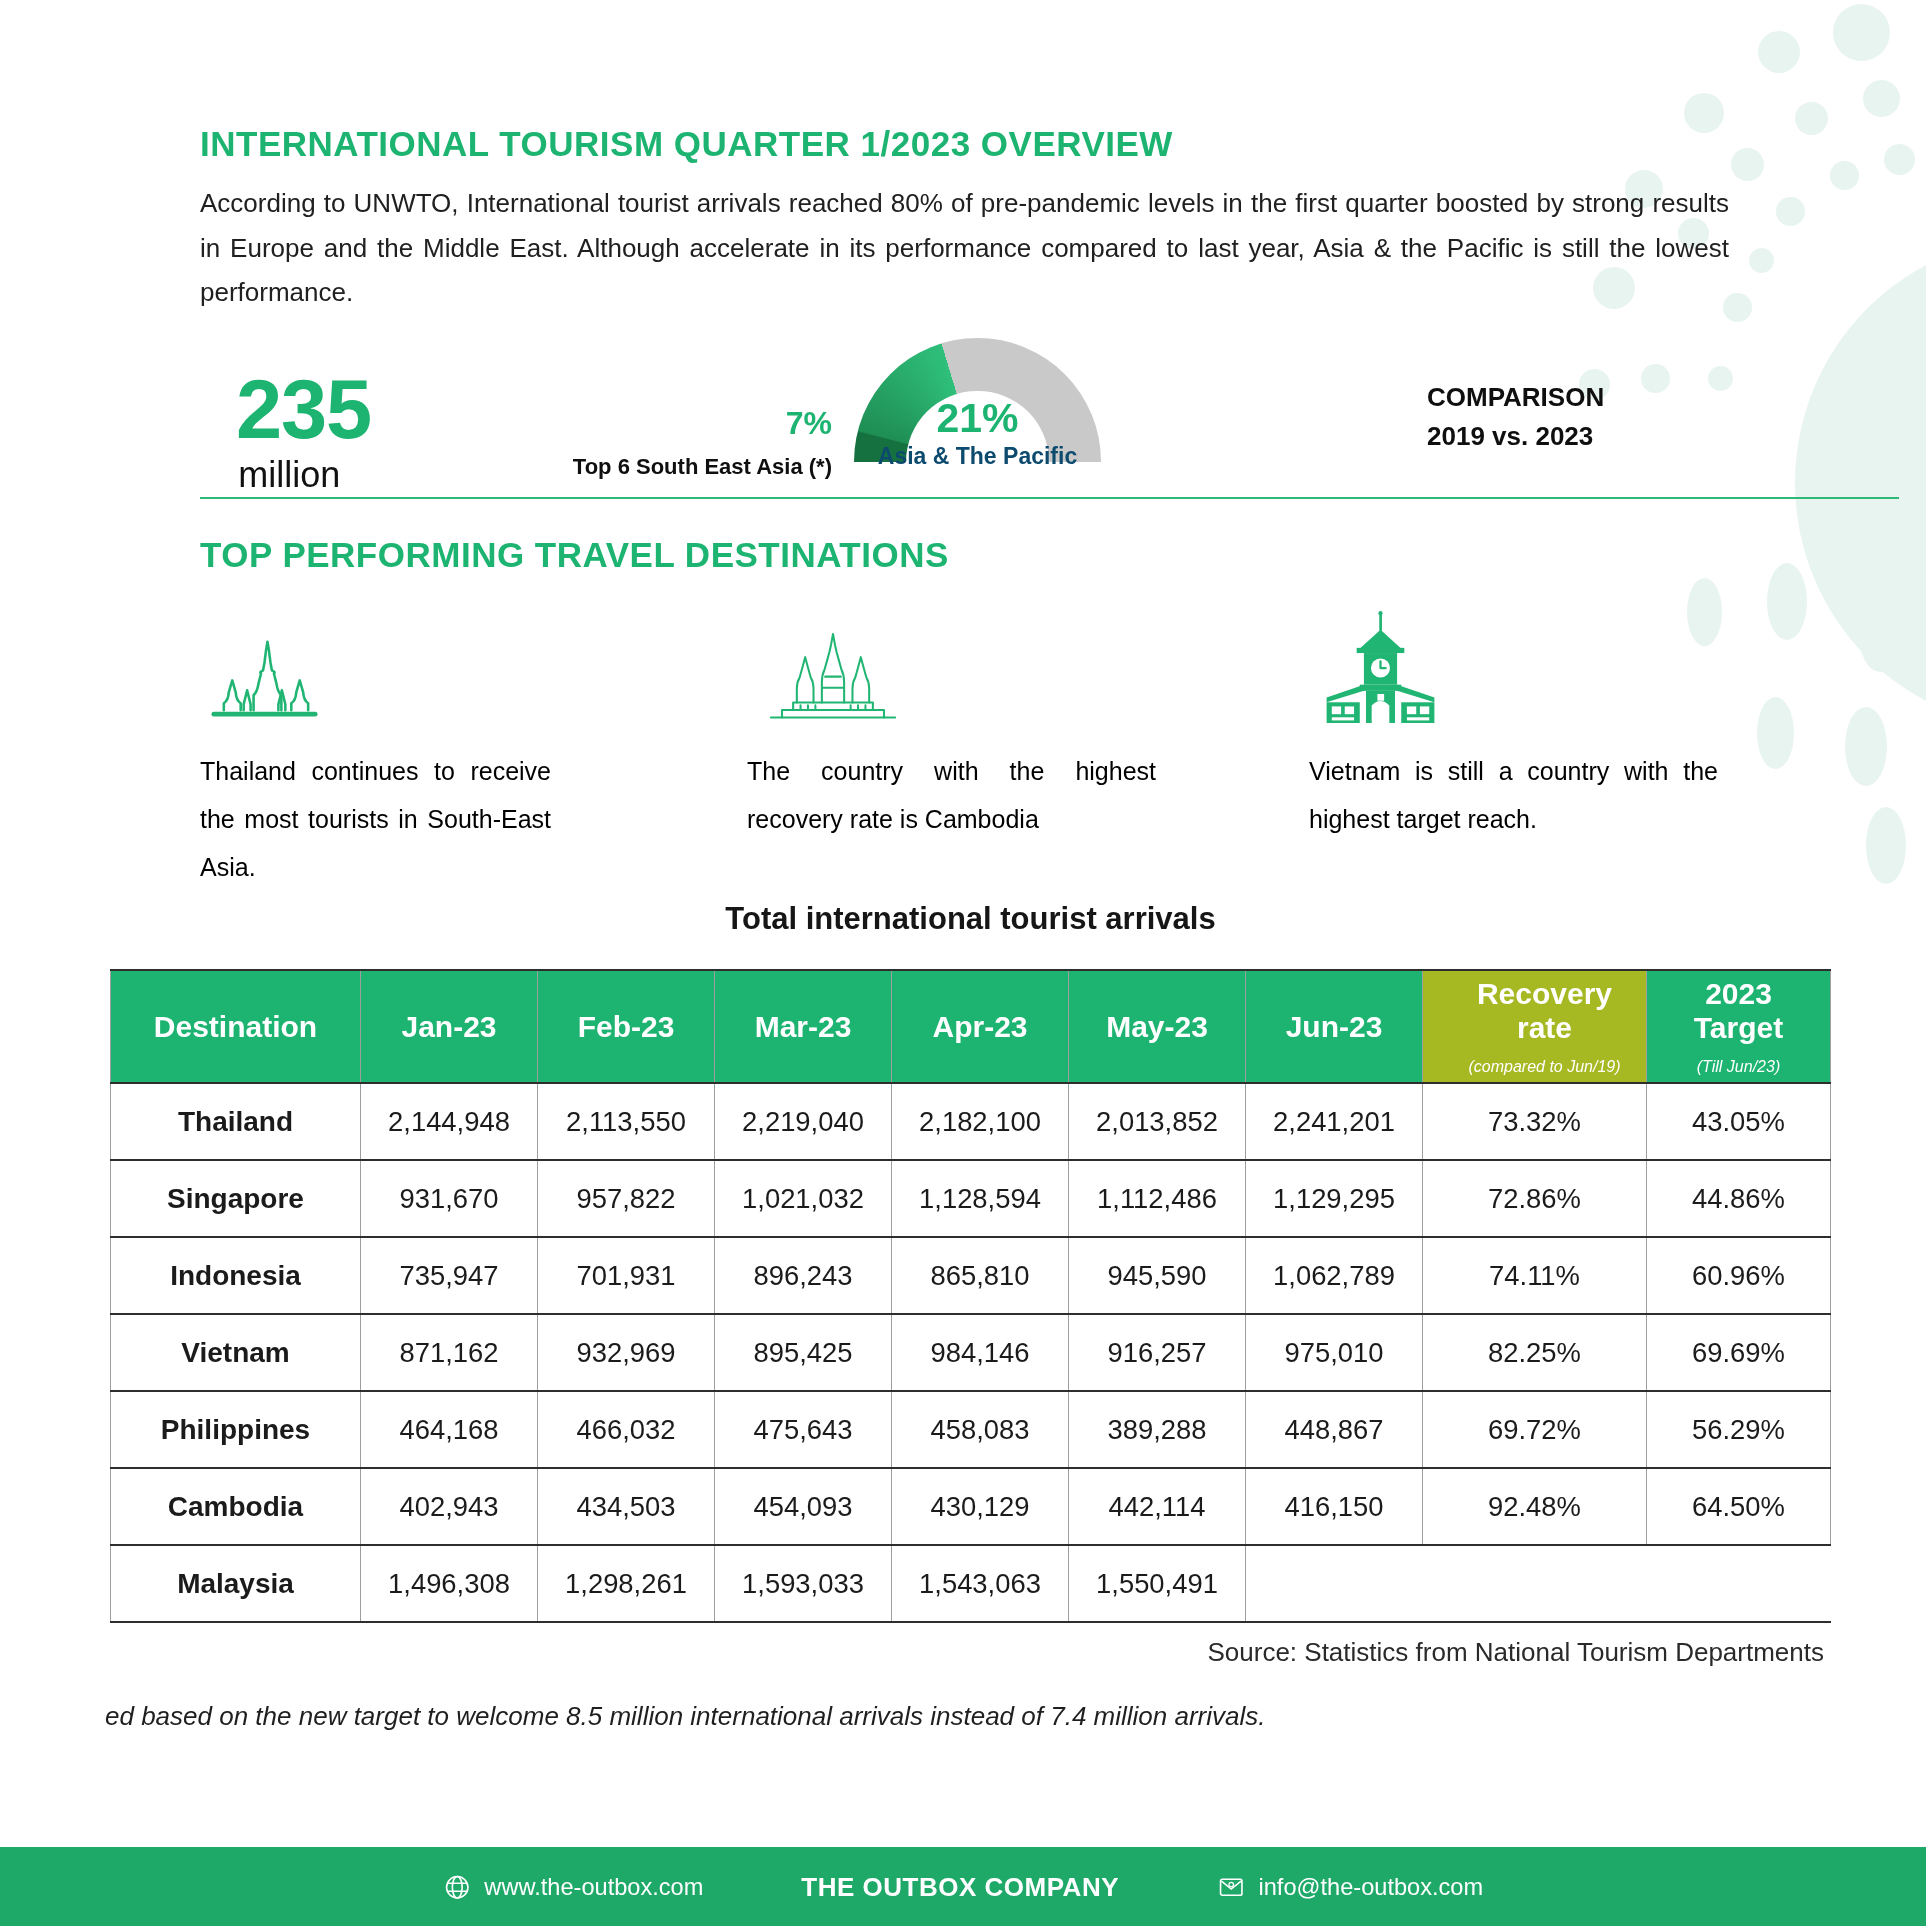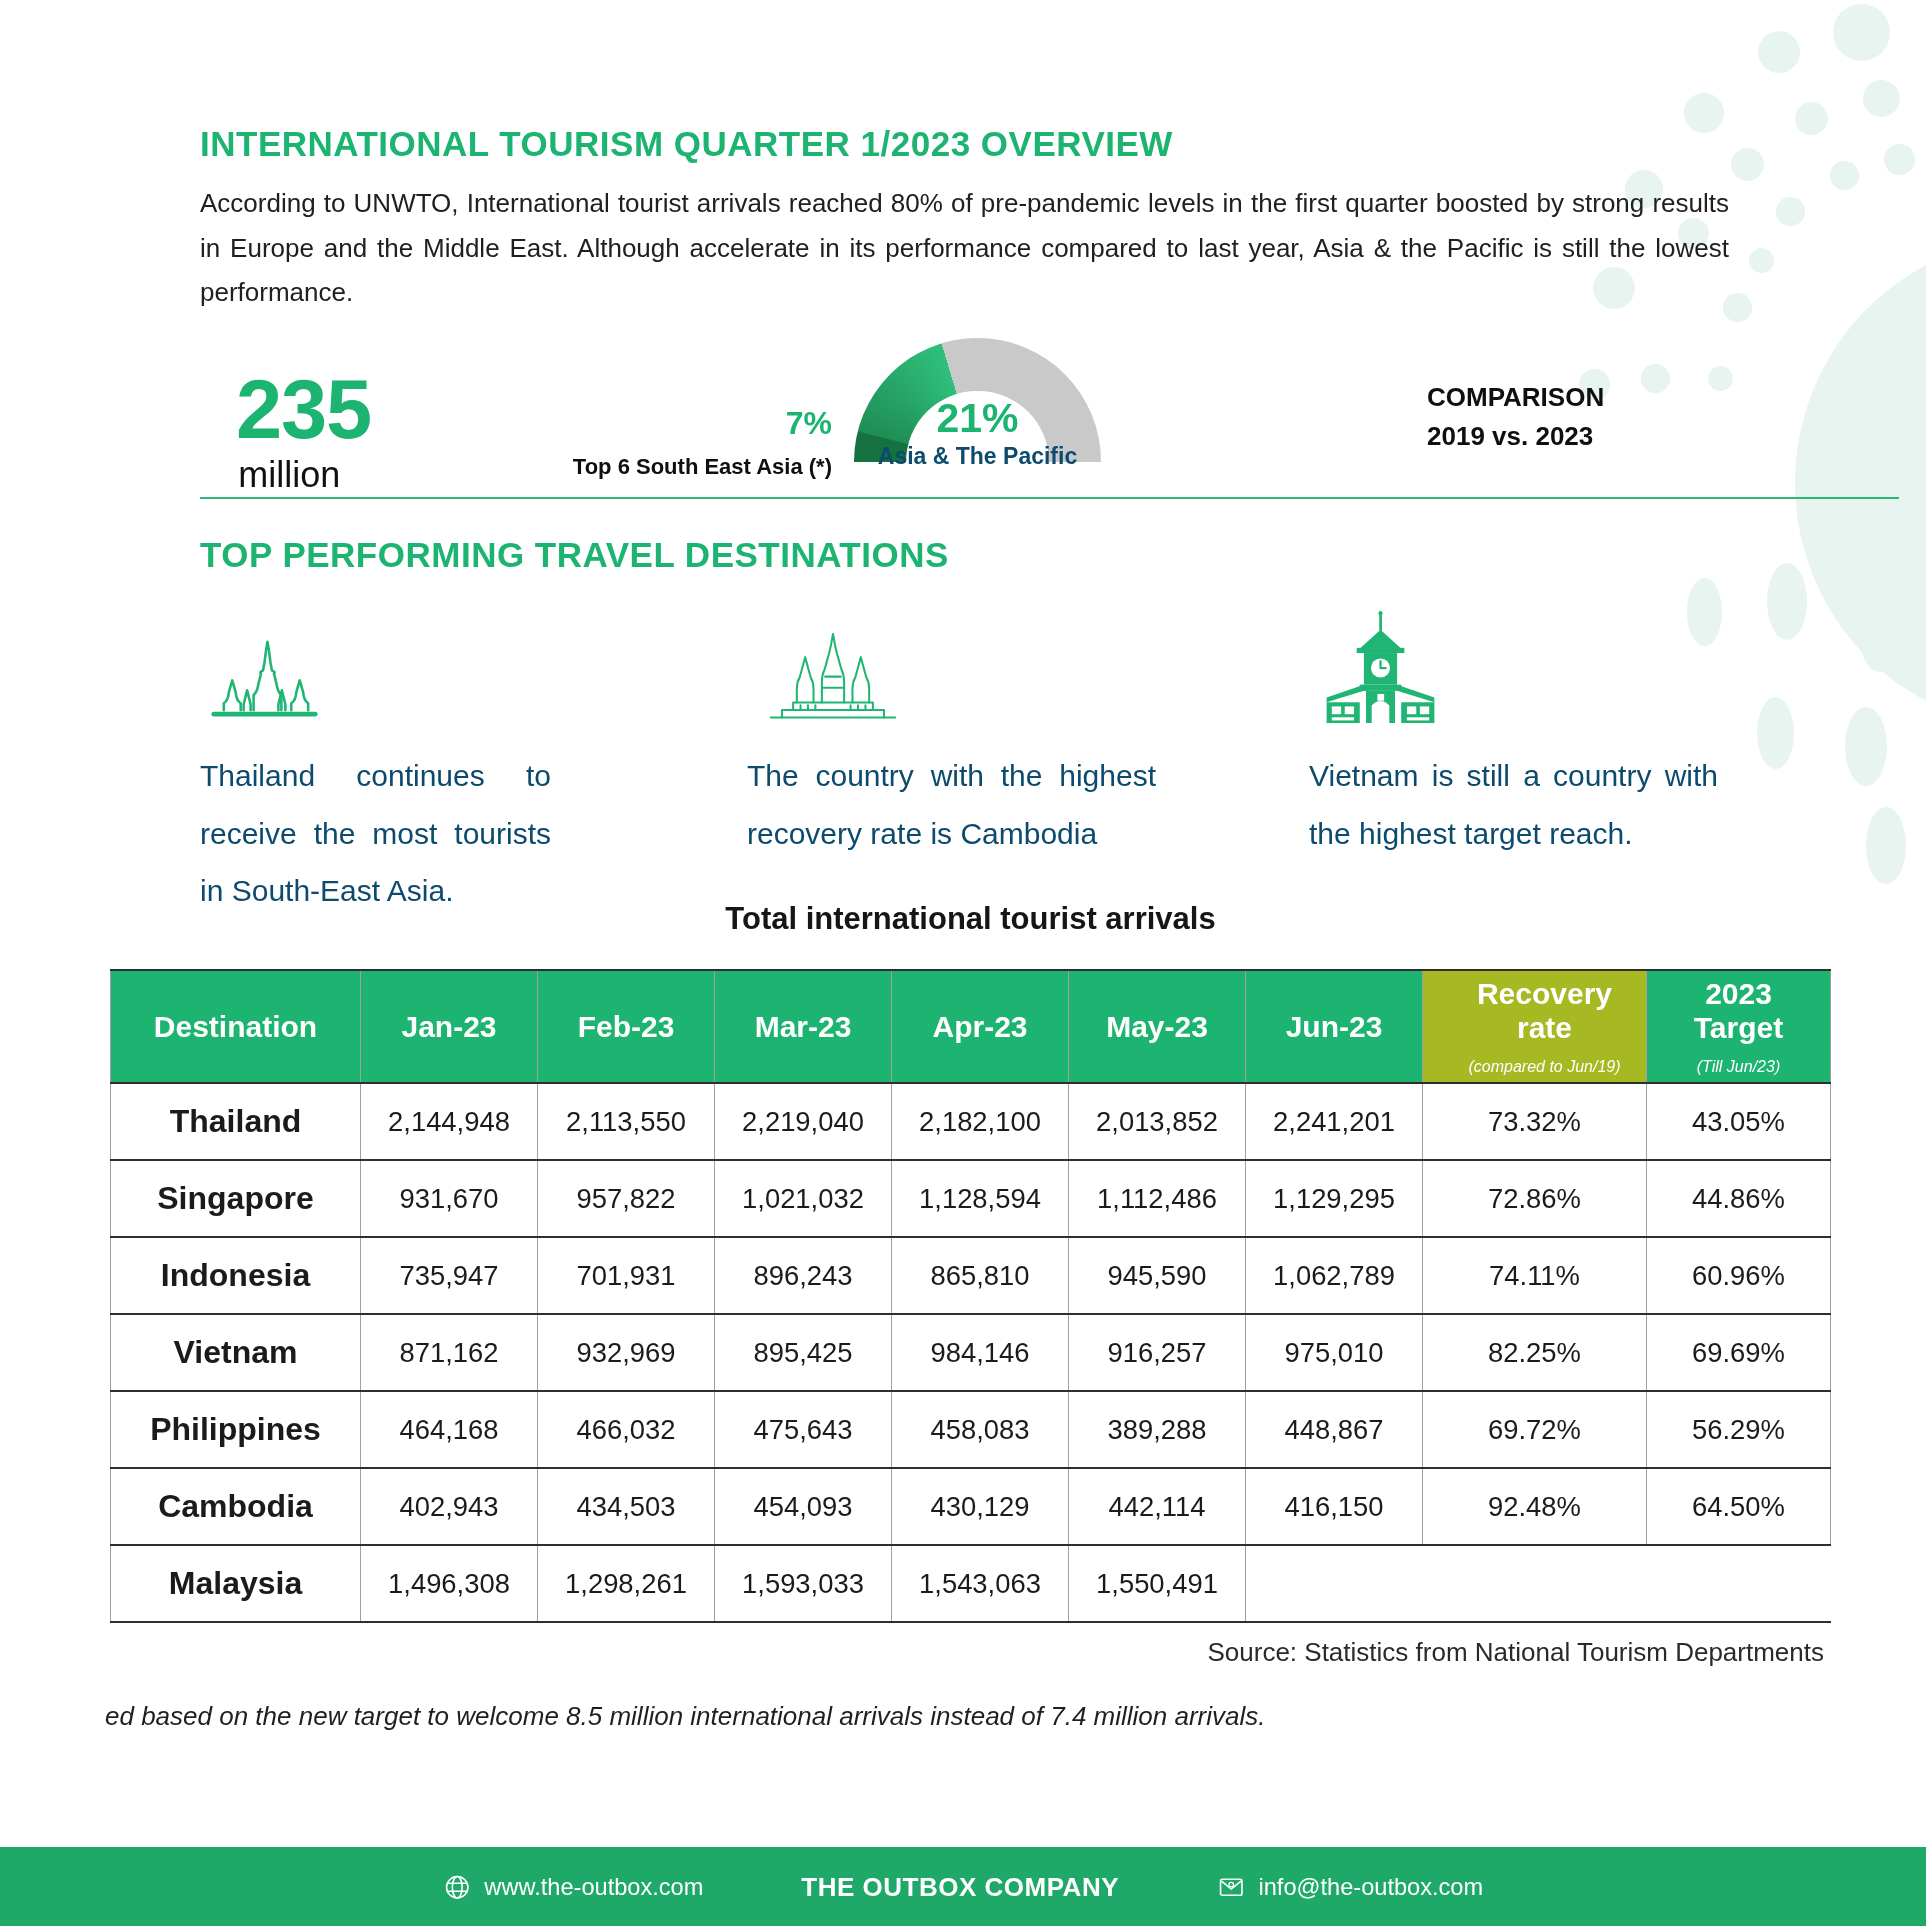--- a/index.html
+++ b/index.html
@@ -73,21 +73,21 @@
 
   
   .section-title{
     left:200px;top:535px;width:1208px;
     font-size:35px;font-weight:800;color:var(--green);letter-spacing:0.5px;
   }
   .dest-icon{display:flex;align-items:flex-end;}
   .icon-1{left:200px;top:610px;width:129px;height:113px;}
   .icon-2{left:756px;top:621px;width:154px;height:102px;}
   .icon-3{left:1312px;top:609px;width:137px;height:114px;}
-  .dest-text{font-size:30px;line-height:1.92;text-align:justify;color:#0c4a6e;}
+  .dest-text{font-size:25px;line-height:1.92;text-align:justify;color:#000000;}
   .text-1{left:200px;top:747px;width:351px;}
   .text-2{left:747px;top:747px;width:409px;}
   .text-3{left:1309px;top:747px;width:409px;}
 
   
   .table-title{
     left:110px;top:901px;width:1721px;text-align:center;
     font-size:31px;font-weight:700;color:#161616;
   }
   .tbl-wrap{left:110px;top:969px;width:1721px;}
@@ -96,21 +96,21 @@
     border-left:1.1px solid #9f9f9f;border-right:1.1px solid #9f9f9f;
     border-top:2.7px solid #2e2e2e;border-bottom:2.7px solid #2e2e2e;
     text-align:center;vertical-align:middle;
   }
   thead tr{height:113px;}
   tbody tr{height:77px;}
   th{background:var(--green);color:#fff;font-size:30px;font-weight:700;line-height:1.12;}
   th.olive{background:var(--olive);padding-left:20px;}
   th .th-note{font-size:16px;font-weight:400;font-style:italic;margin-top:13px;}
   td{font-size:27.4px;color:#1b1b1b;}
-  td.dest{font-weight:700;font-size:32px;}
+  td.dest{font-weight:700;font-size:28px;}
   td.merged{border-right:none;}
 
   .source{
     right:102px;top:1637px;
     font-size:26px;color:#2a2a2a;
   }
   .notes{left:105px;top:1701px;width:1762px;font-size:26px;font-style:italic;color:#1f1f1f;}
   .notes .nline{margin-bottom:28.5px;}
 
   

